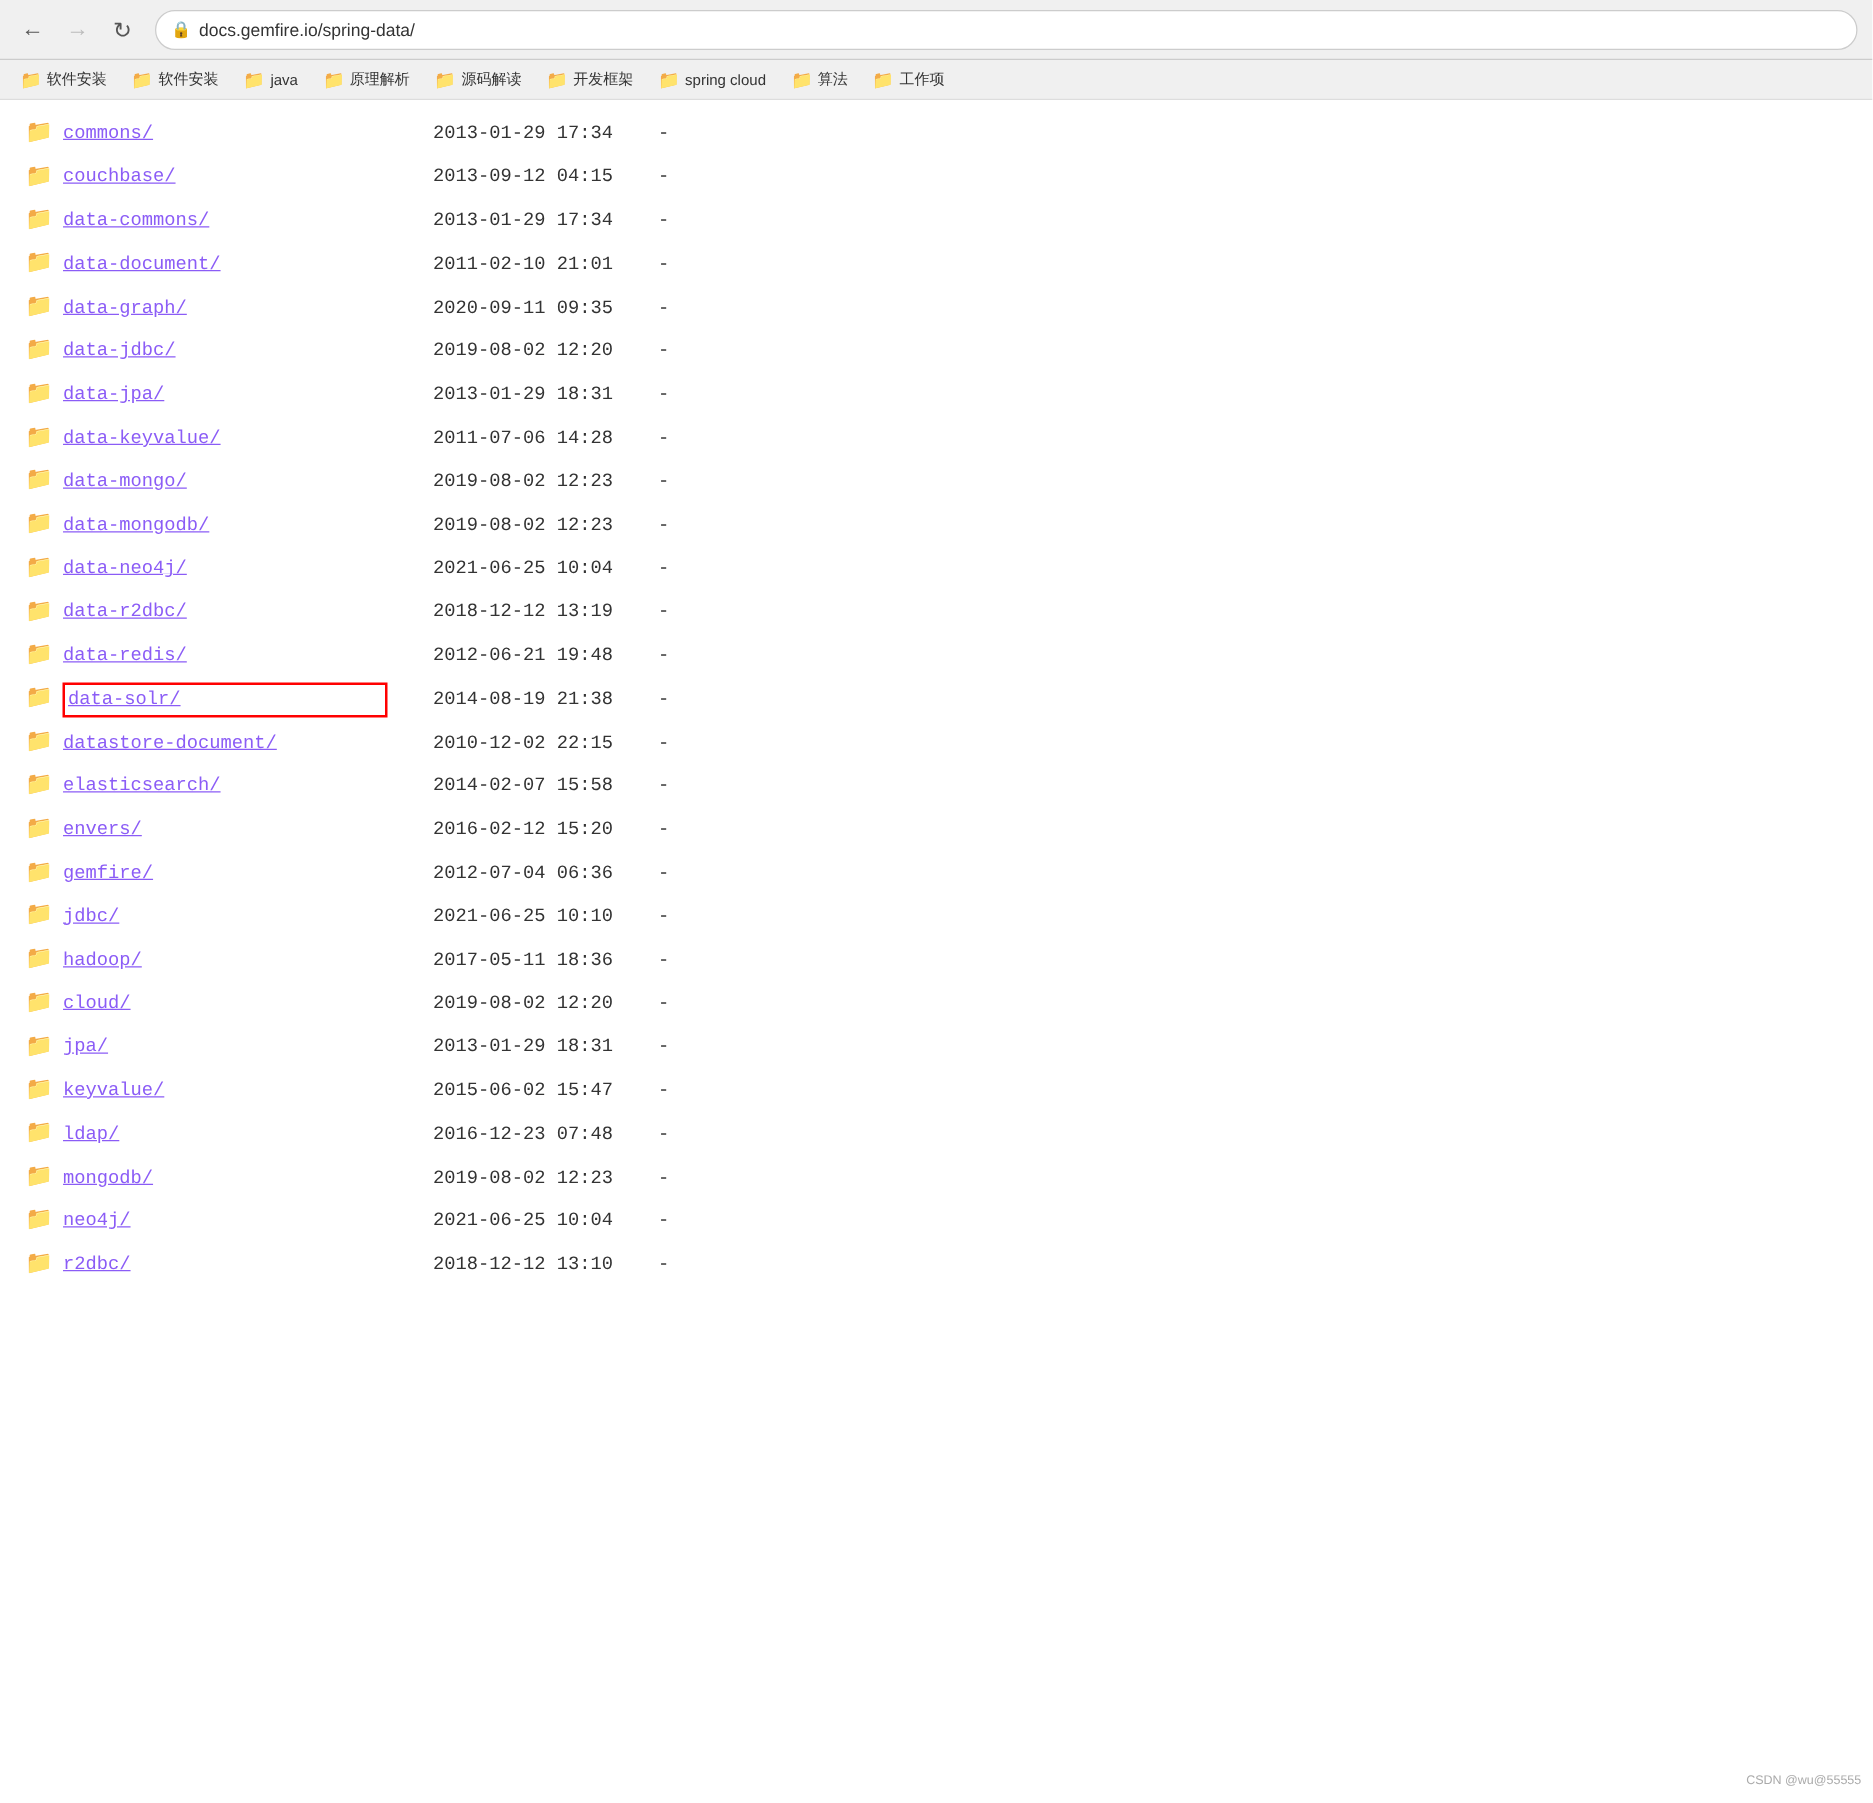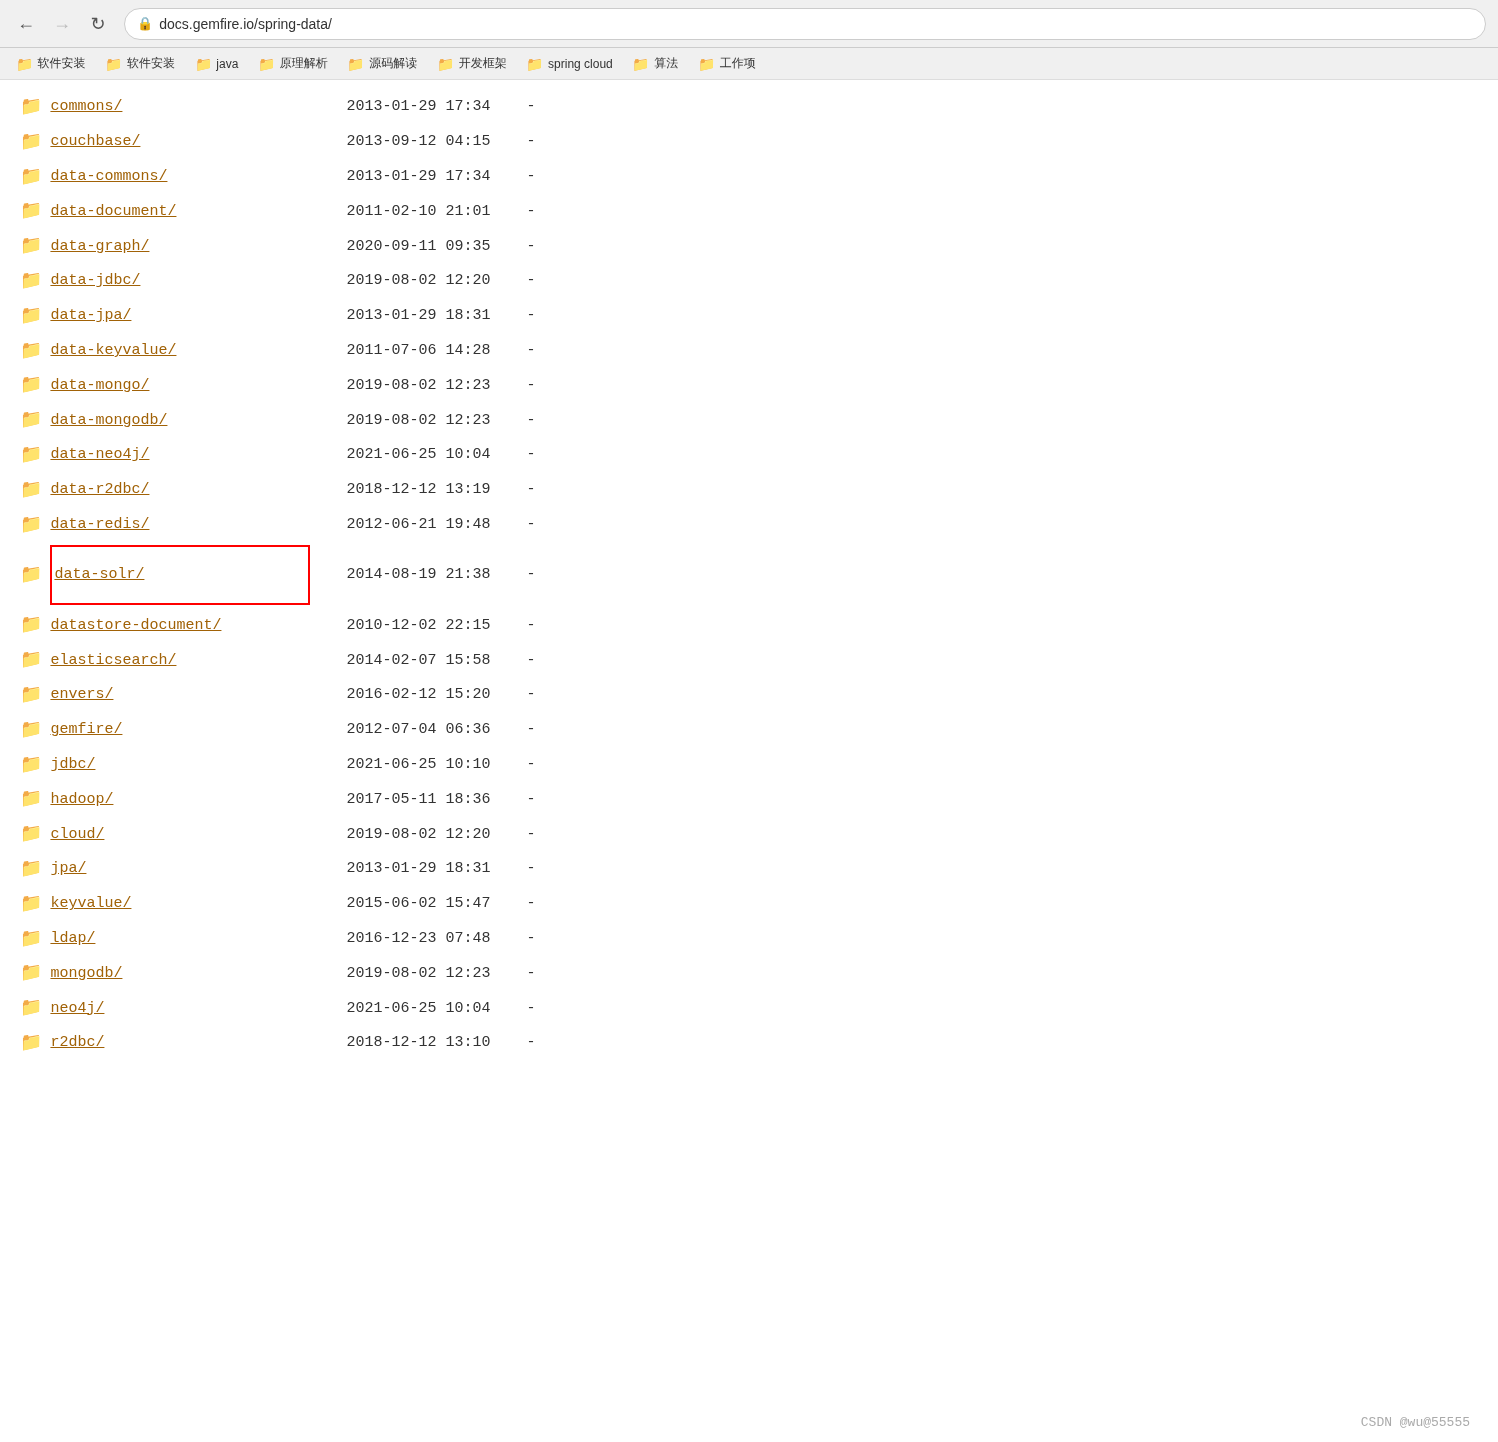--- a/index.html
+++ b/index.html
@@ -87,51 +87,51 @@
       align-items: center;
       padding: 3px 0;
       line-height: 1.6;
     }
     .dir-row .folder-emoji {
       font-size: 18px;
       margin-right: 8px;
       flex-shrink: 0;
     }
     .dir-row a {
-      color: #a16207;
+      color: #8b5cf6;
       text-decoration: underline;
       font-family: 'Courier New', Courier, monospace;
       font-size: 15px;
       min-width: 260px;
       display: inline-block;
     }
     .dir-row.highlighted-row a {
       border: 2px solid red;
-      padding: 16px 2px;
+      padding: 0 2px;
     }
     .dir-row .date-time {
       color: #333;
       min-width: 180px;
       font-family: Liberation Mono, monospace;
       font-size: 15px;
     }
     .dir-row .size {
       color: #333;
       font-family: 'Courier New', Courier, monospace;
       font-size: 15px;
     }
 
     
     .watermark {
       position: fixed;
       bottom: 12px;
-      right: 28px;
-      font-size: 13px;
+      right: 9px;
+      font-size: 10px;
       color: #aaa;
-      font-family: Liberation Mono, monospace;
+      font-family: Liberation Sans, sans-serif;
     }
   </style>
 </head>
 <body>
 
 <div class="browser-chrome">
   <div class="nav-buttons">
     <button class="nav-btn">←</button>
     <button class="nav-btn disabled">→</button>
     <button class="nav-btn">↻</button>

